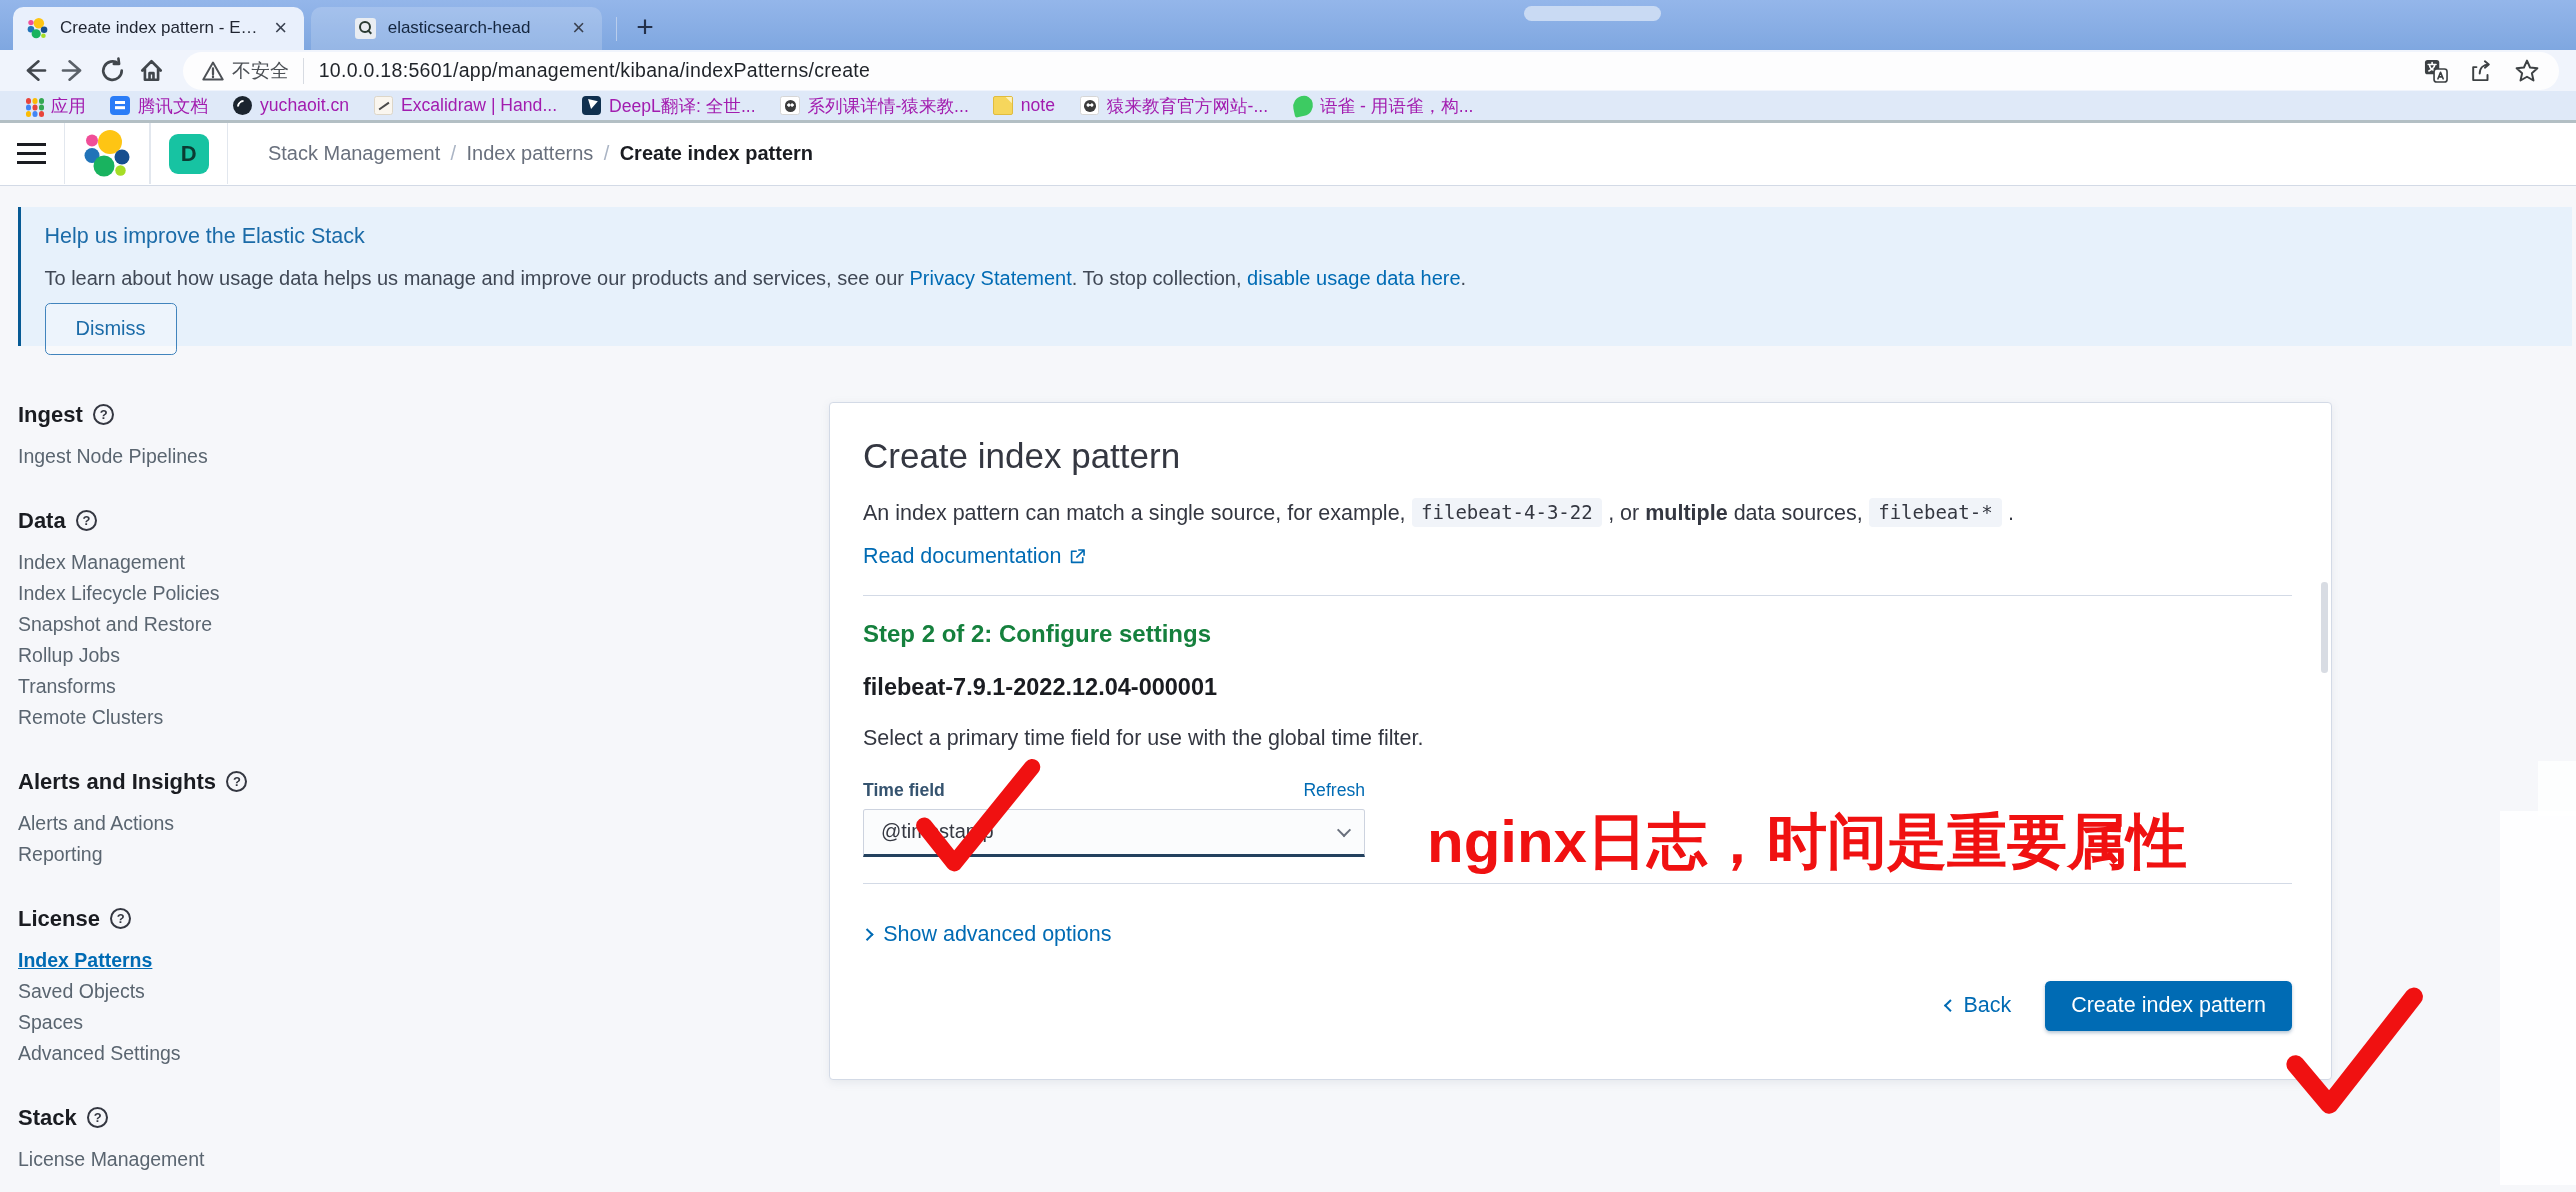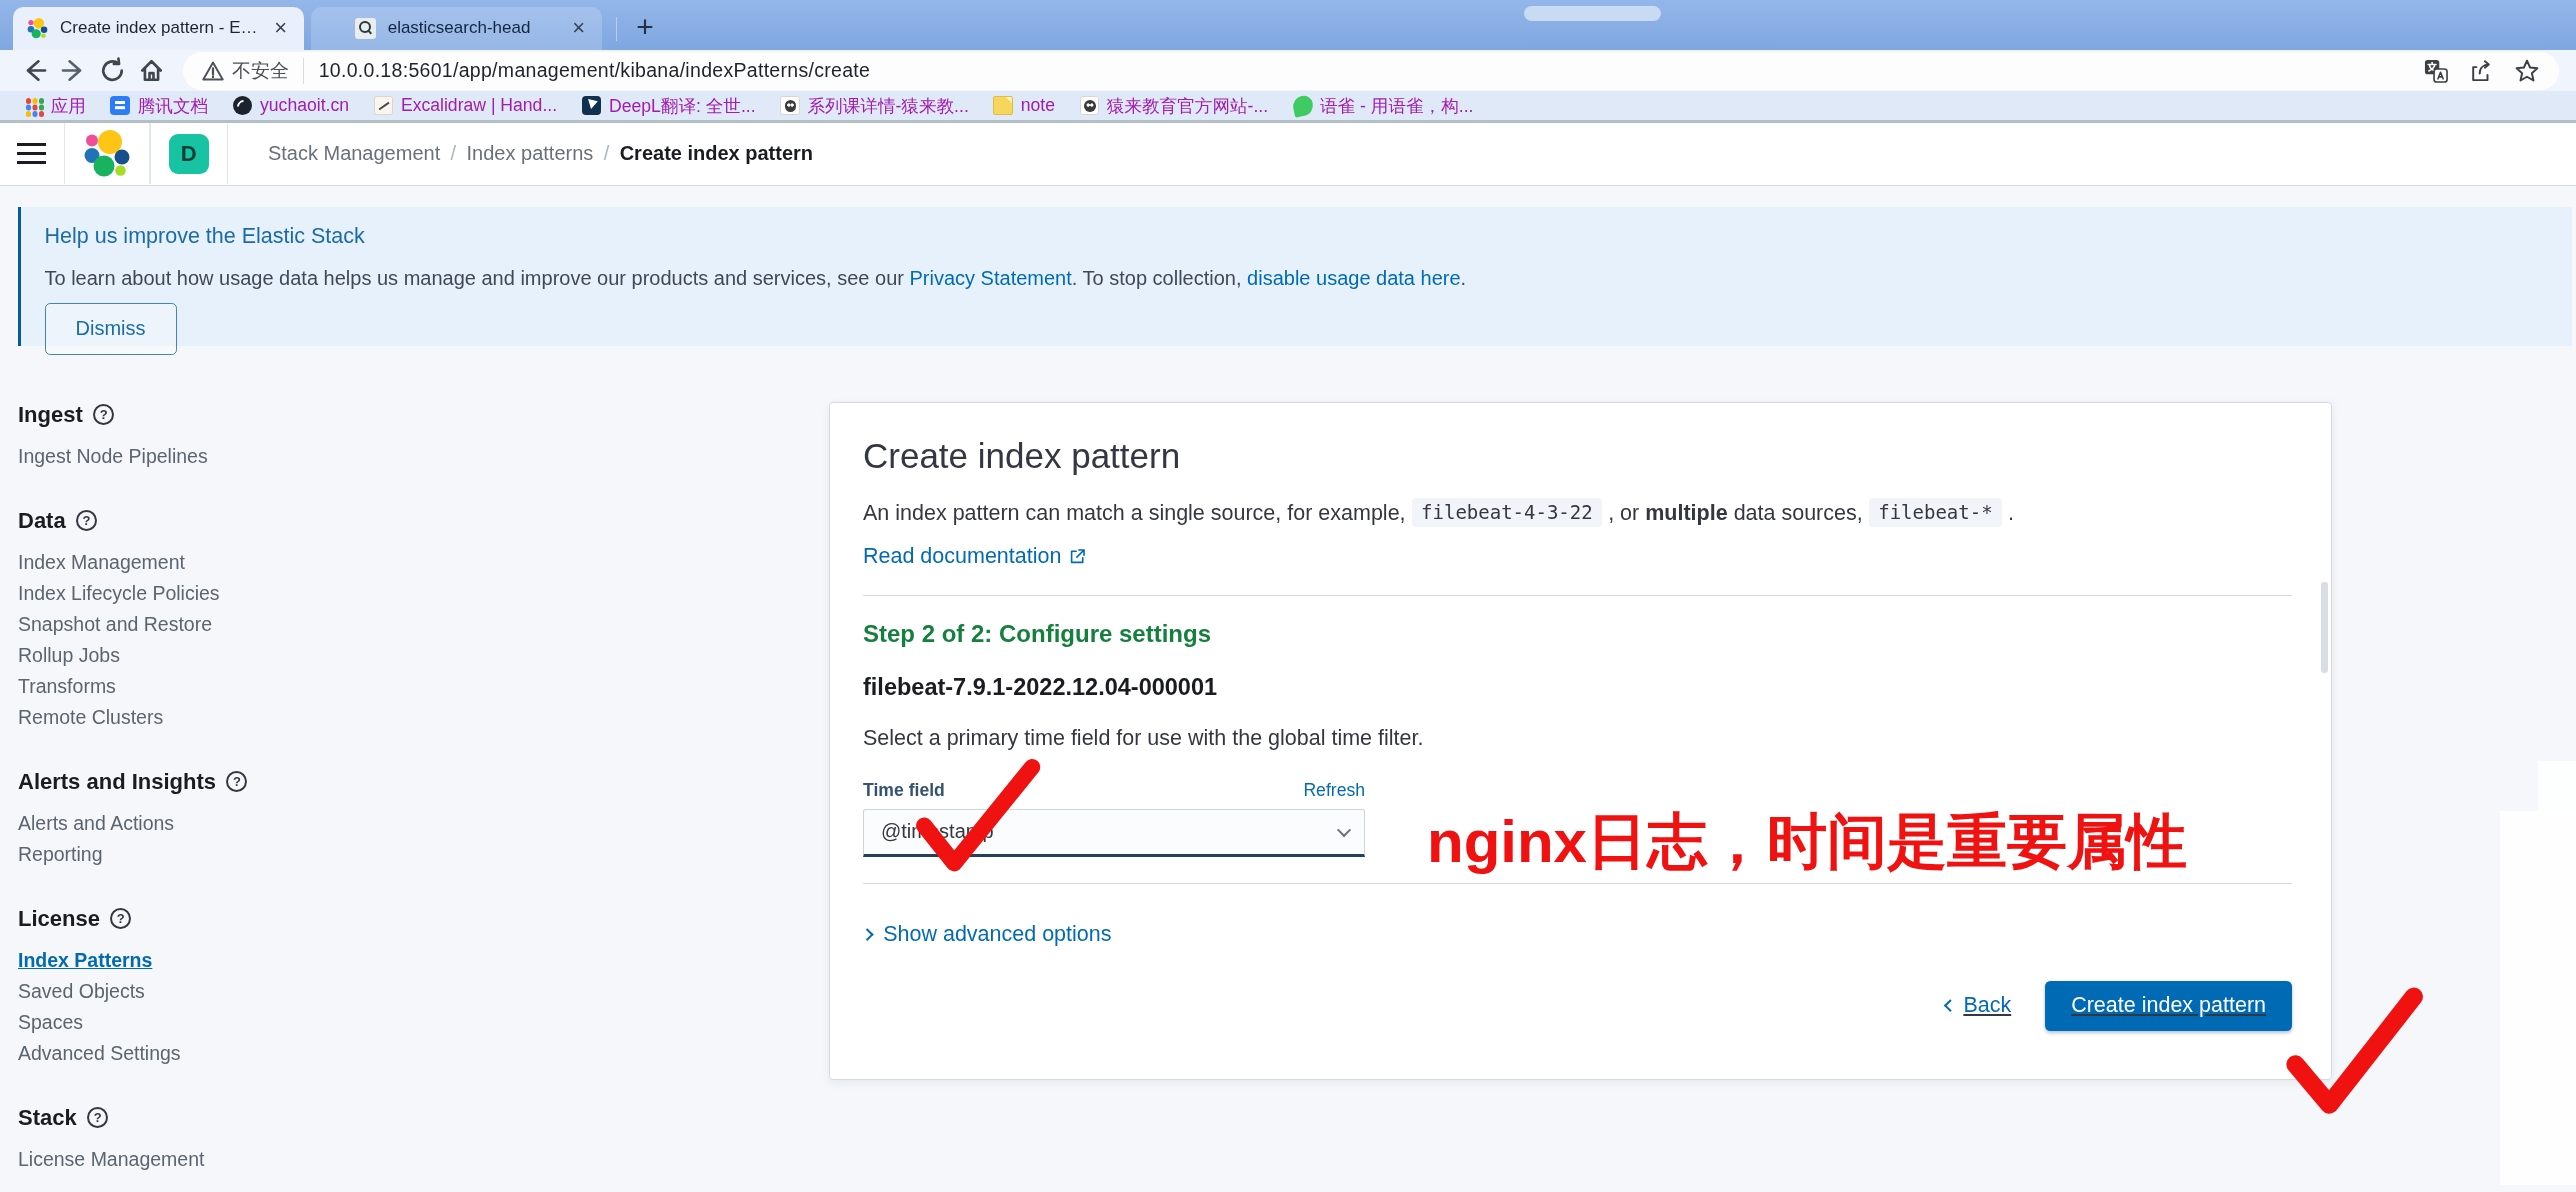--- a/index.html
+++ b/index.html
@@ -138,21 +138,21 @@
     display:flex; align-items:center; padding:0 17px; font-size:20px; color:#343741; }
   .chev-down { margin-left:auto; width:10.4px; height:10.4px; border-right:2px solid #69707d;
     border-bottom:2px solid #69707d; transform:rotate(45deg) translateY(-2.6px); }
   .advanced { margin-top:38px; display:flex; align-items:center; gap:11.7px;
     color:#006bb4; font-size:21.5px; }
   .chev-right { width:8.5px; height:8.5px; border-right:2px solid #006bb4;
     border-top:2px solid #006bb4; transform:rotate(45deg); }
   .chev-left { width:8.5px; height:8.5px; border-left:2px solid #006bb4;
     border-bottom:2px solid #006bb4; transform:rotate(45deg); }
   .panel-footer { margin-top:34px; display:flex; justify-content:flex-end;
-    align-items:center; gap:34px;text-decoration:underline; }
+    align-items:center; gap:34px; }
   .back-link { display:flex; align-items:center; gap:9px; color:#006bb4; font-size:21.5px; }
   .create-btn { height:50px; padding:0 26px; background:#006bb4; color:#fff; font-size:21.5px;
     font-weight:500; border:none; border-radius:5.2px; display:flex; align-items:center;
     box-shadow:0 2px 3.9px rgba(0,60,110,0.3); }
   .panel-scrollthumb { position:absolute; right:3.3px; top:179px; width:6.5px; height:91px;
     border-radius:3.3px; background:#d8dce3; }
 
   
   .anno { position:absolute; pointer-events:none; }
   .anno-note { left:1427px; top:809px; font-size:60px; font-weight:700; color:#f01111;

